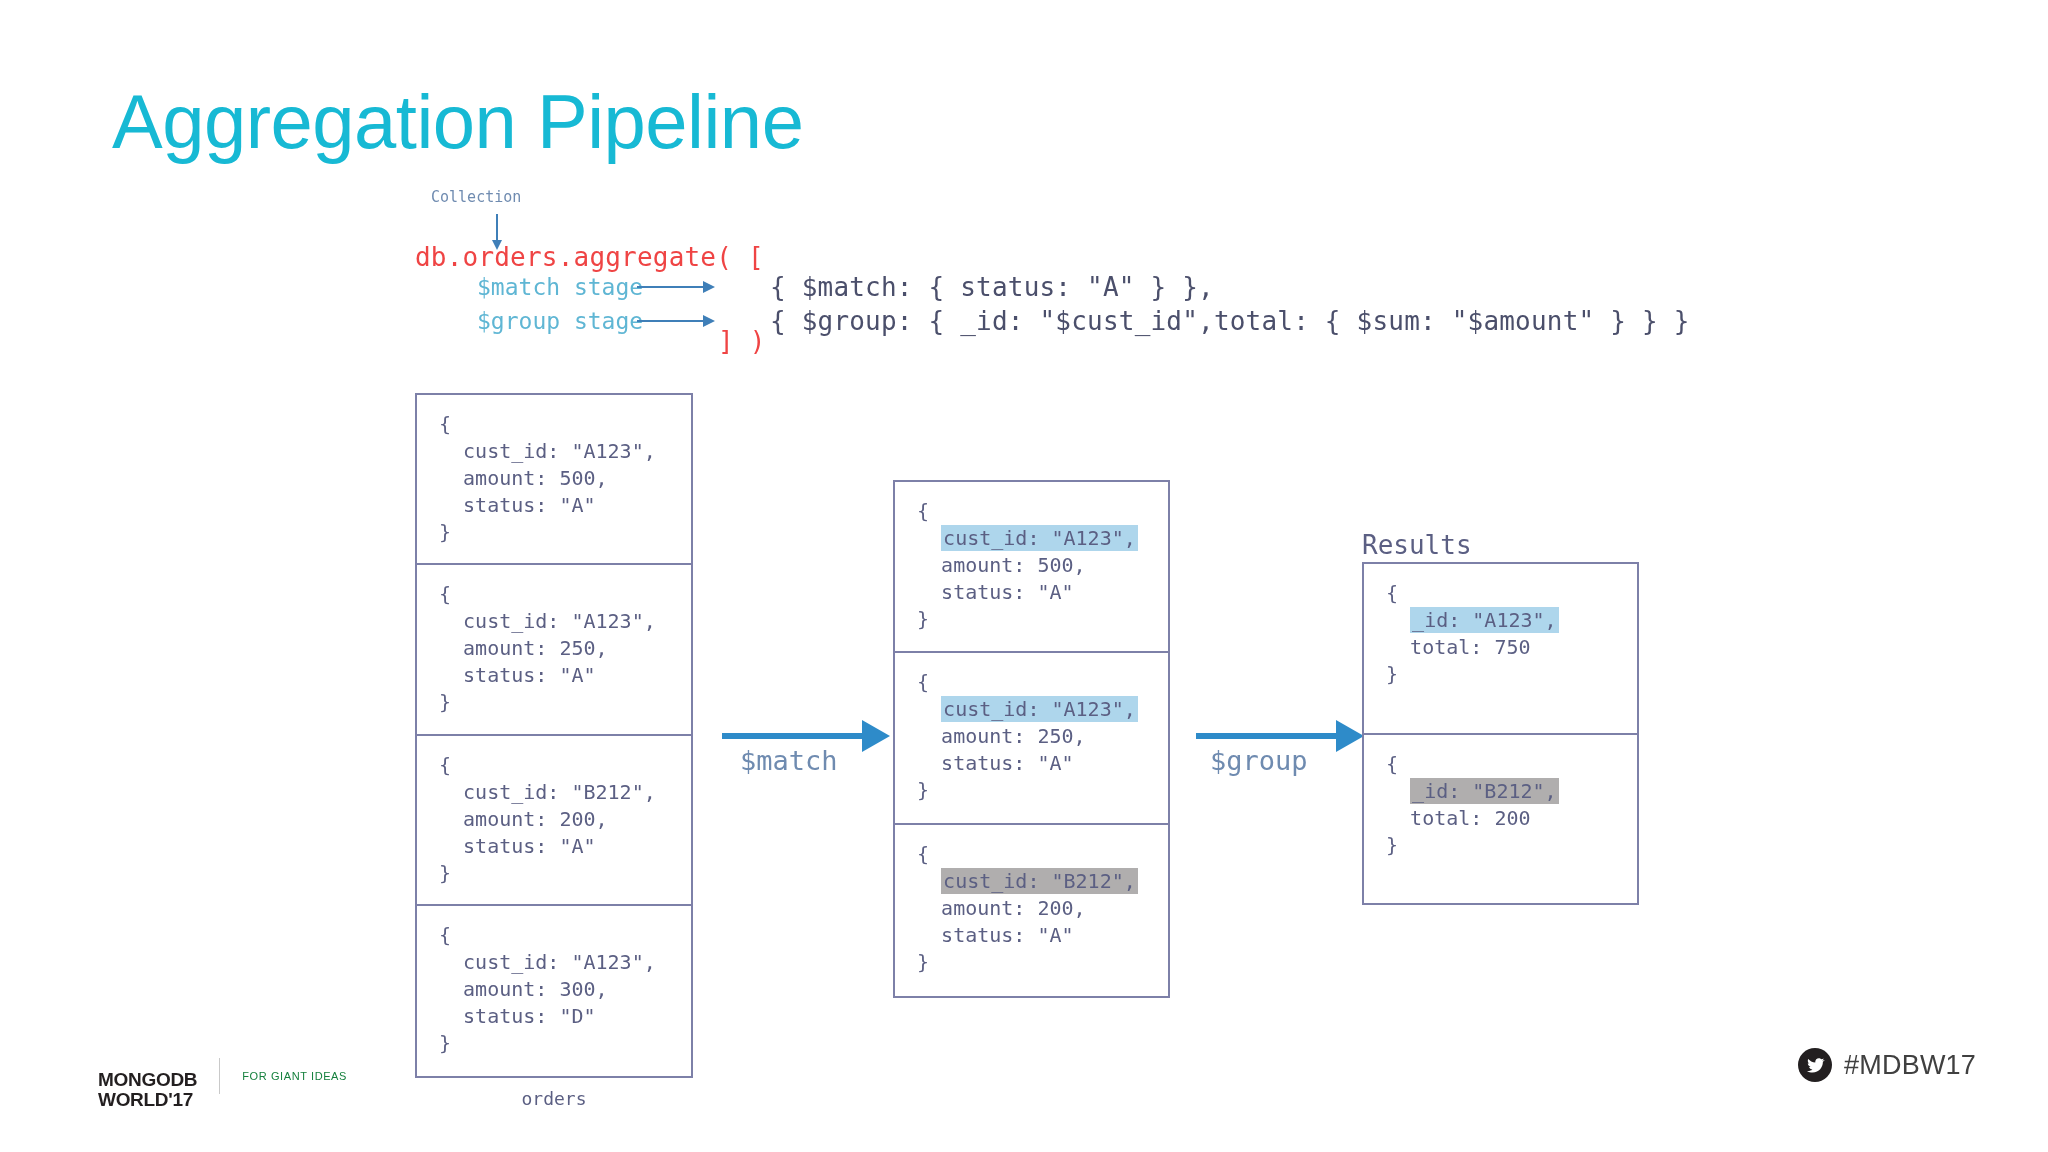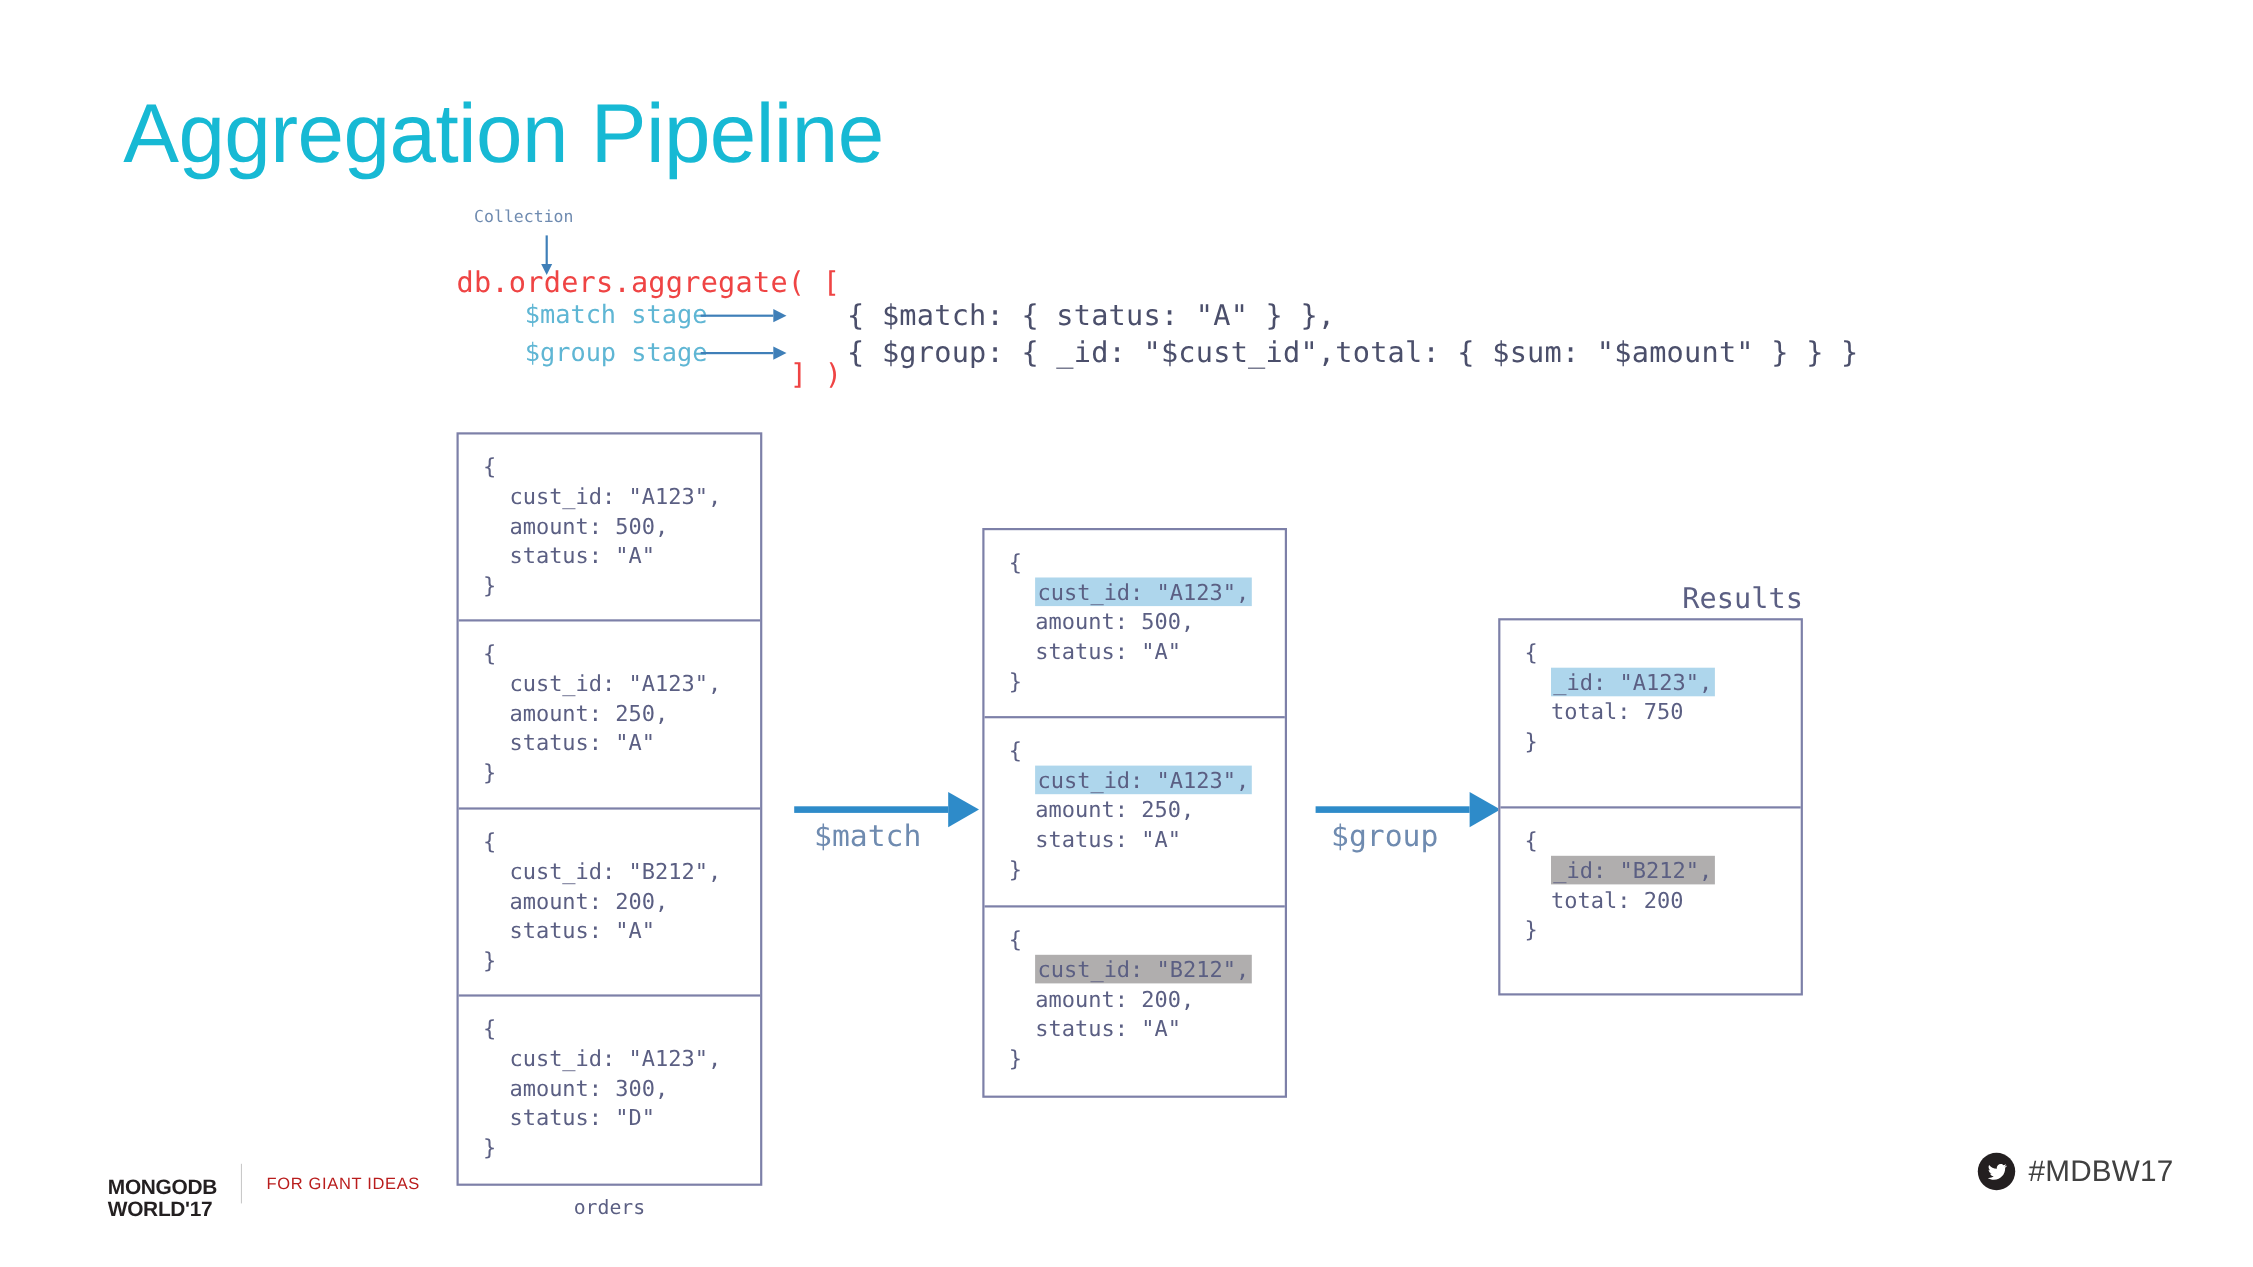--- a/index.html
+++ b/index.html
@@ -178,21 +178,21 @@
     width: 277px;
     height: 343px;
   }
   #results-stack .doc-cell { height: 170.5px; }
 
   #results-caption {
     position: absolute;
     left: 1362px;
     top: 530px;
     width: 277px;
-    text-align: right;
+    text-align: left;
     font-family: "DejaVu Sans Mono", monospace;
     font-size: 26px;
     color: #5b5f83;
   }
 
   
   .flow-arrow {
     position: absolute;
     height: 6px;
     background: #2e8bc9;
@@ -237,22 +237,22 @@
     margin-top: 28px;
   }
   #footer-divider {
     width: 1px;
     height: 36px;
     background: #c9c9c9;
     margin: 0 22px;
   }
   #footer-tagline {
     font-family: "Liberation Sans", sans-serif;
-    font-size: 15px;
-    color: #b91c1c;
+    font-size: 11px;
+    color: #15803d;
     letter-spacing: 0.6px;
   }
 
   #footer-social {
     position: absolute;
     right: 72px;
     top: 1048px;
     display: flex;
     align-items: center;
   }

